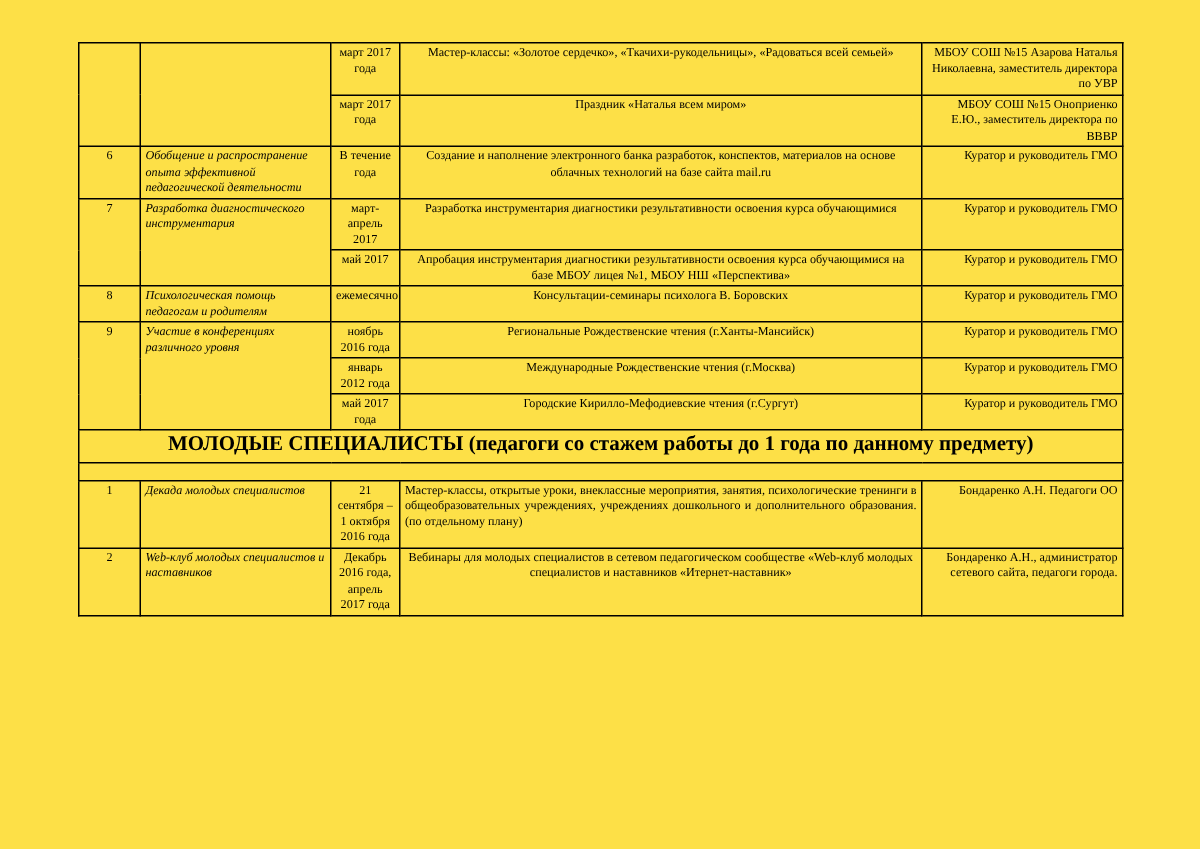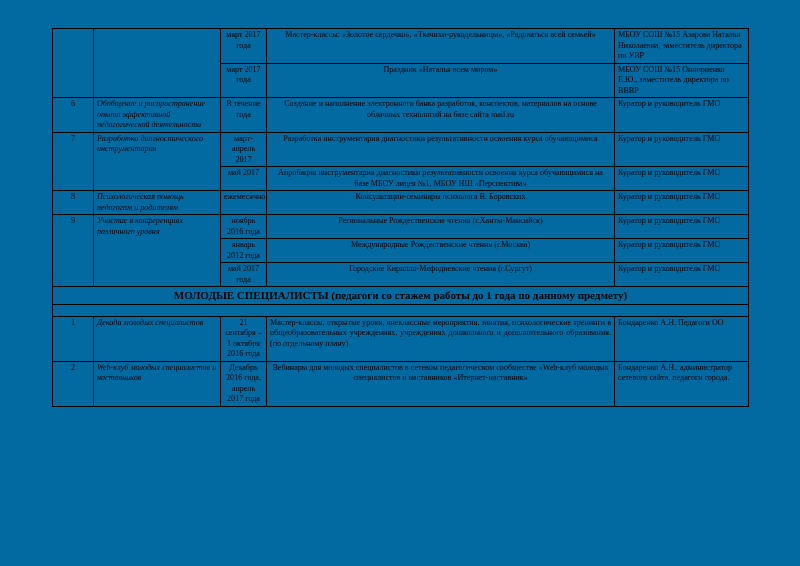--- a/index.html
+++ b/index.html
@@ -11,21 +11,21 @@
     width: 800px;
     height: 566px;
     font-family: "Liberation Serif", "DejaVu Serif", serif;
     color: #000000;
     overflow: hidden;
   }
   .page {
     position: relative;
     width: 800px;
     height: 566px;
-    background: #0369a1;
+    background: #fde047;
     box-sizing: border-box;
     padding: 28px 52px 0 52px;
   }
   table.doc-table {
     border-collapse: collapse;
     width: 696px;
     table-layout: fixed;
     font-size: 8.1px;
     line-height: 1.30;
   }
@@ -39,26 +39,26 @@
   col.c-dir   { width: 127px; }
   col.c-term  { width: 46px; }
   col.c-cont  { width: 348px; }
   col.c-resp  { width: 134px; }
 
   td.num      { text-align: center; }
   td.dir      { text-align: left; font-style: italic; }
   td.term     { text-align: center; }
   td.cont     { text-align: center; }
   td.cont.just{ text-align: justify; }
-  td.resp     { text-align: left; }
+  td.resp     { text-align: right; }
 
   td.section-head {
     text-align: center;
     font-weight: bold;
-    font-size: 11px;
+    font-size: 14px;
     padding: 3px 2px 3px 2px;
     vertical-align: middle;
   }
   .spacer-row td {
     border: none;
     height: 9px;
     padding: 0;
   }
 </style>
 </head>

